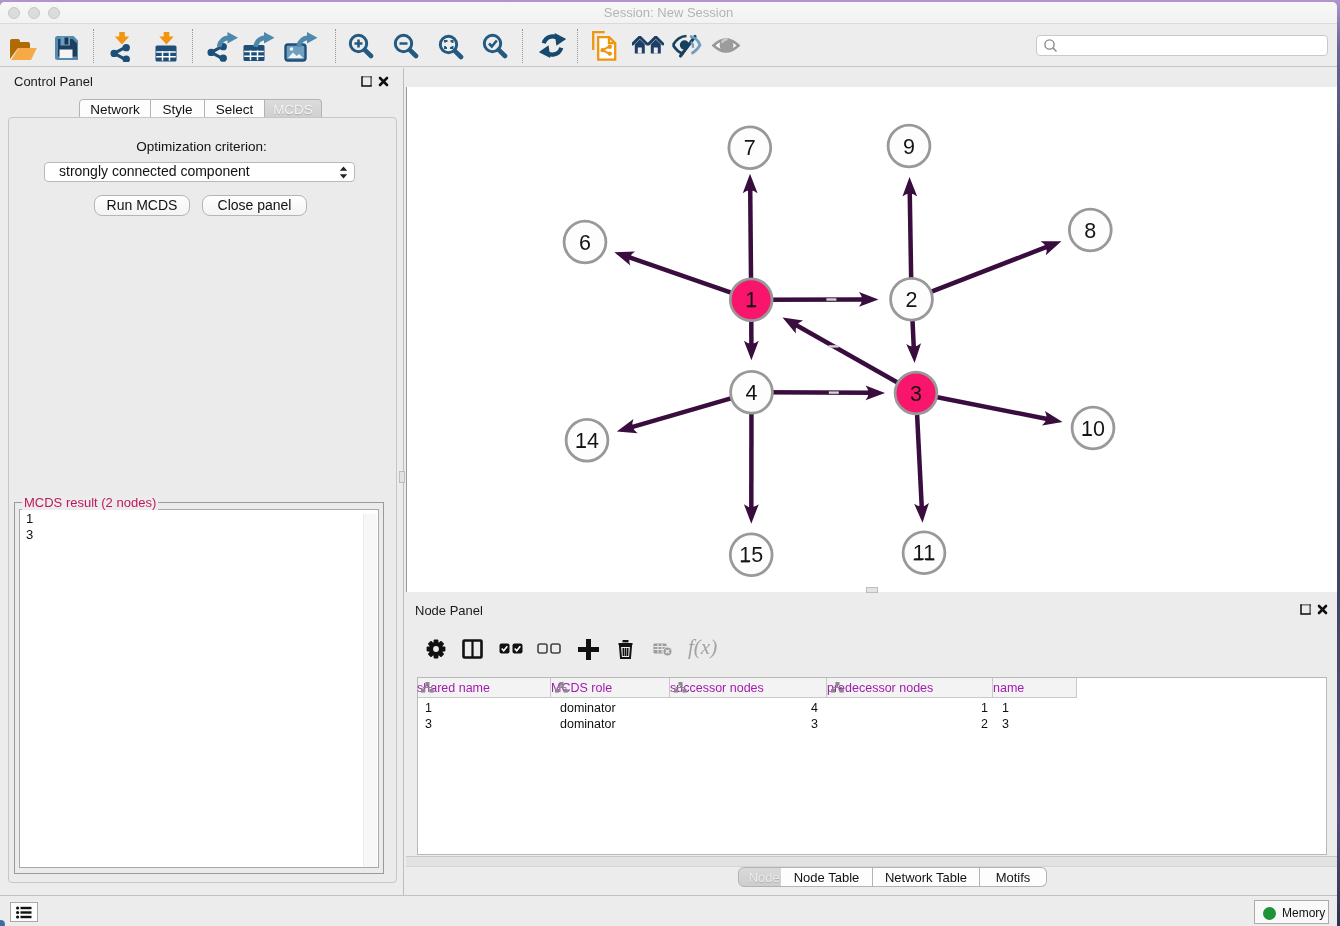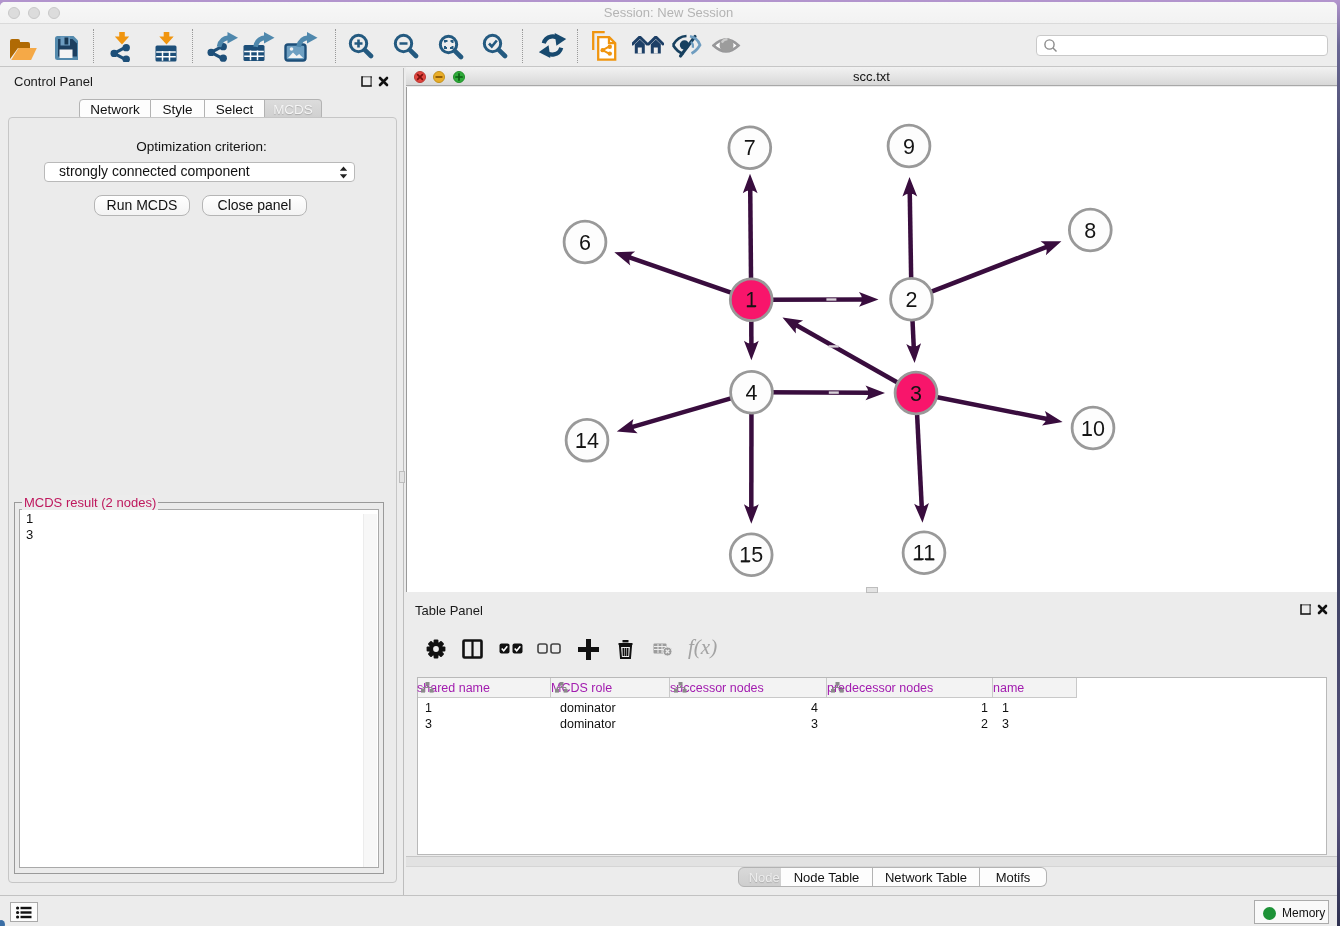--- a/index.html
+++ b/index.html
@@ -241,38 +241,20 @@
     <div class="cbtn" style="left:202px; width:105px;">Close panel</div>
     <div id="fieldset">
       <div class="inner">
           <div style="padding:1px 0 0 6px; line-height:16px;">1<br>3</div>
           <div class="scroll"></div>
         </div>
       <div class="legend">MCDS result (2 nodes)</div>
     </div>
   </div>
   <div id="netwin">
-    <div id="nettitle">
-      <div class="mac" style="left:7.5px;  background:#e2453f; border:1px solid #b93a34;">
-          <svg width="10" height="10" viewBox="0 0 10 10" style="position:absolute;left:0;top:0;">
-            <path d="M2.6,2.6 L7.4,7.4 M7.4,2.6 L2.6,7.4" stroke="#7c100c" stroke-width="1.7" stroke-linecap="round"></path>
-          </svg>
-        </div>
-      <div class="mac" style="left:26.5px; background:#e9ad28; border:1px solid #c3921c;">
-          <svg width="10" height="10" viewBox="0 0 10 10" style="position:absolute;left:0;top:0;">
-            <path d="M2.2,5 L7.8,5" stroke="#935f07" stroke-width="1.8" stroke-linecap="round"></path>
-          </svg>
-        </div>
-      <div class="mac" style="left:46.5px; background:#2fab3a; border:1px solid #1f8f2a;">
-          <svg width="10" height="10" viewBox="0 0 10 10" style="position:absolute;left:0;top:0;">
-            <path d="M1.9,5 L8.1,5 M5,1.9 L5,8.1" stroke="#0c5e14" stroke-width="1.7" stroke-linecap="round"></path>
-          </svg>
-        </div>
-      <div class="t">scc.txt</div>
-    </div>
     <div id="netcanvas">
         <svg width="931" height="505" viewBox="0 0 931 505" style="position:absolute;left:0;top:0;">
 <g stroke="#390d3e" stroke-width="4.5" fill="none">
 <line x1="344.2" y1="212.7" x2="343.2" y2="99.8"></line>
 <line x1="344.2" y1="212.7" x2="219.6" y2="169.4"></line>
 <line x1="344.2" y1="212.7" x2="458.5" y2="212.4"></line>
 <line x1="344.2" y1="212.7" x2="344.4" y2="260.3"></line>
 <line x1="504.5" y1="212.3" x2="502.7" y2="103.0"></line>
 <line x1="504.5" y1="212.3" x2="642.3" y2="158.9"></line>
 <line x1="504.5" y1="212.3" x2="506.9" y2="263.0"></line>
@@ -328,21 +310,21 @@
 <rect x="675.7" y="347.1" width="8.6" height="1.5" fill="#141414"></rect>
 <text x="344.2" y="475.4" text-anchor="middle" font-size="21.5" fill="#141414" font-family="Liberation Sans, sans-serif">15</text>
 <rect x="333.9" y="473.9" width="8.6" height="1.5" fill="#141414"></rect>
 <text x="517.0" y="473.4" text-anchor="middle" font-size="21.5" fill="#141414" font-family="Liberation Sans, sans-serif">11</text>
 <rect x="506.7" y="471.9" width="8.6" height="1.5" fill="#141414"></rect>
 <rect x="518.7" y="471.9" width="8.6" height="1.5" fill="#141414"></rect>
         </svg>
       </div>
   </div>
   <div id="tpanel">
-    <div class="hdr">Table Panel</div>
+    <div class="hdr">Node Panel</div>
     <svg class="paneico" style="left:894px;top:11px" width="11" height="11" viewBox="0 0 11 11">
         <rect x="1" y="1" width="9" height="9" fill="none" stroke="#1a1a1a" stroke-width="1.6"></rect>
         <line x1="2" y1="1.2" x2="9.5" y2="1.2" stroke="#bbb" stroke-width="1.4"></line>
         <line x1="9.8" y1="2" x2="9.8" y2="9" stroke="#9a9a9a" stroke-width="1.4"></line>
       </svg>
       <svg class="paneico" style="left:911px;top:11px" width="11" height="11" viewBox="0 0 11 11">
         <path d="M2,2 L9,9 M9,2 L2,9" stroke="#111" stroke-width="2.6" stroke-linecap="round"></path>
       </svg>
     <div id="ttool">
         <svg style="position:absolute;left:20px;top:16px" width="20" height="20" viewBox="0 0 20 20">

